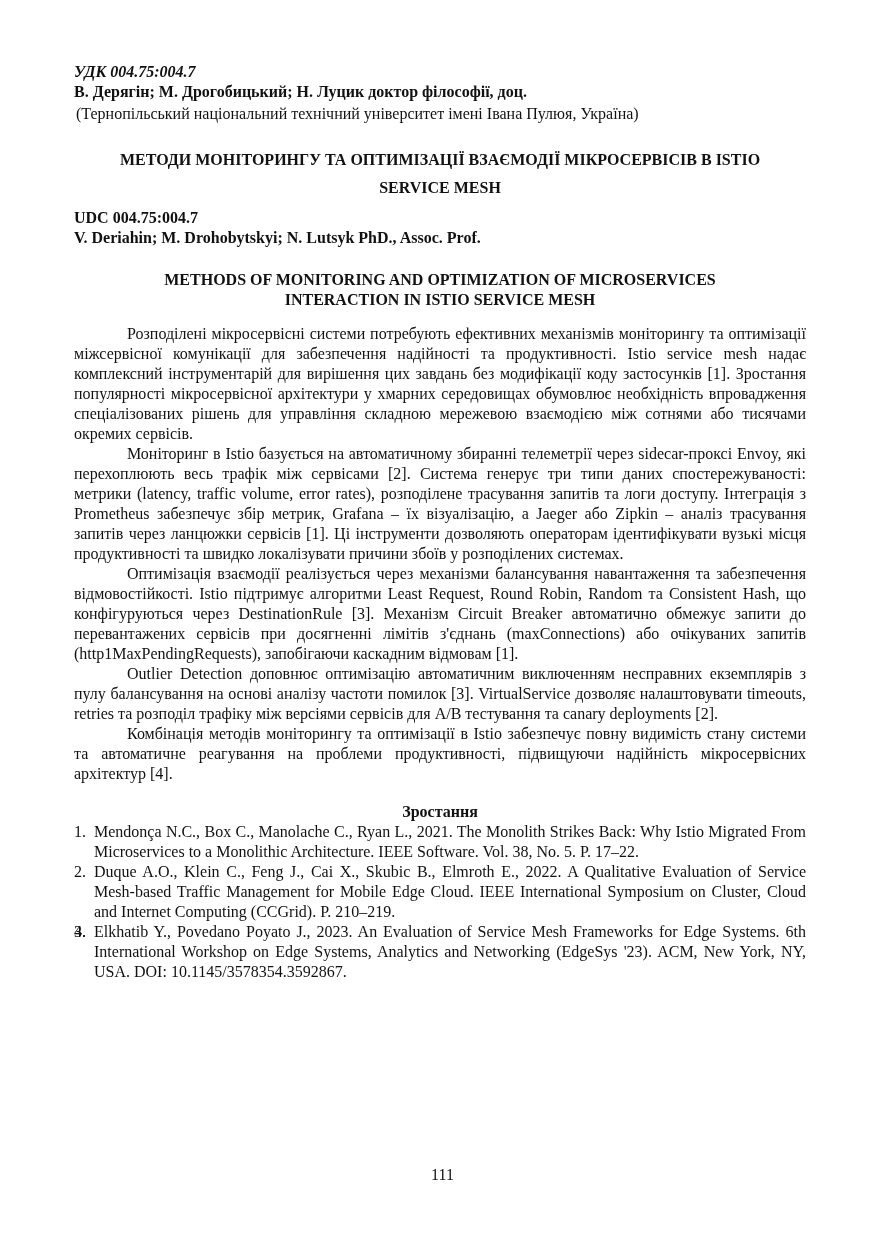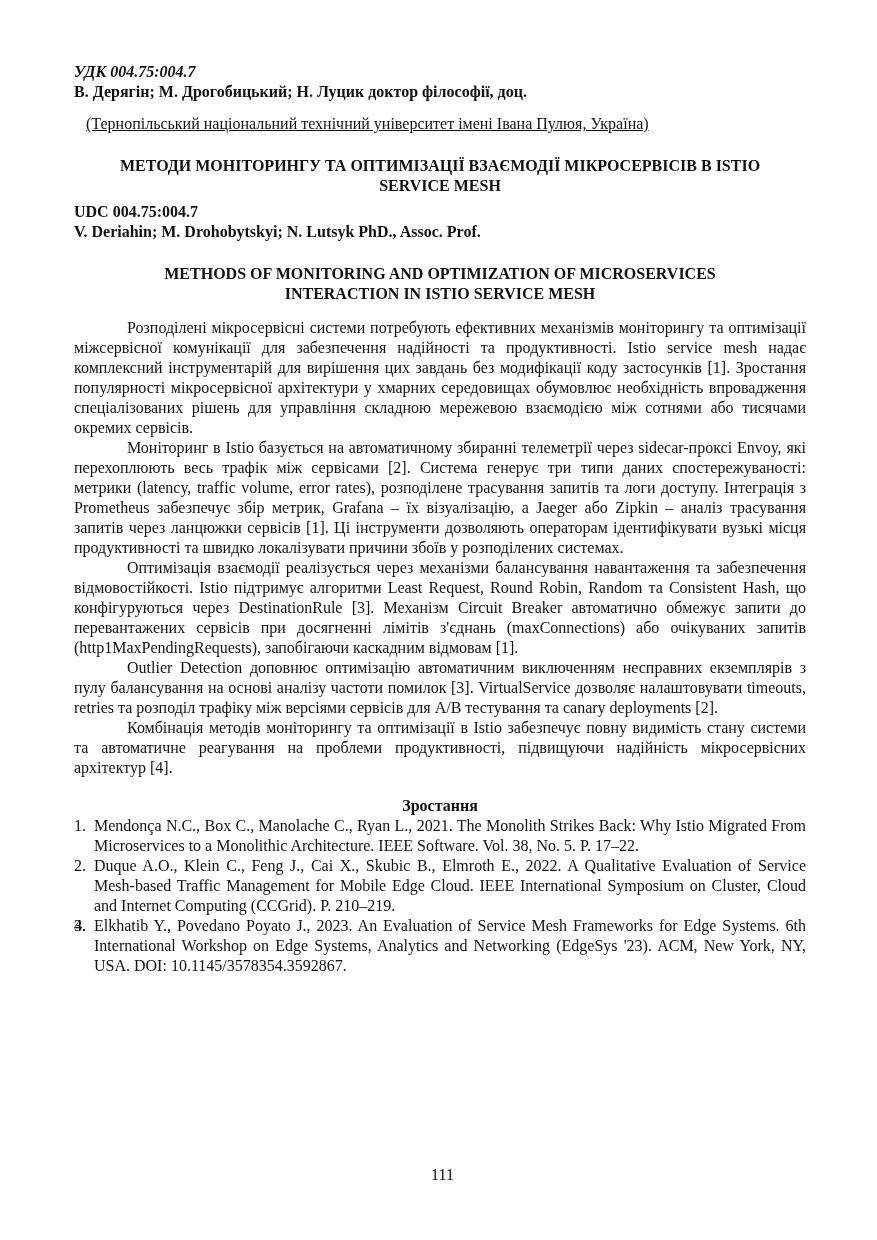--- a/index.html
+++ b/index.html
@@ -7,24 +7,24 @@
     width: 877px; height: 1240px; position: relative; overflow: hidden;
     font-family: "Liberation Serif", serif; color: #111111;
   }
   .page {
     position: absolute; left: 74px; top: 62px; width: 732px;
     font-size: 16px; line-height: 20px;
   }
   .bold { font-weight: bold; }
   .udk { margin: 0; font-style: italic; }
   .authors { margin: 0; }
-  .affil { margin: 12px; text-decoration: underline; }
+  .affil { margin: 2px; }
   .title {
     text-align: center; font-weight: bold; margin: 22px 0 0 0;
-    line-height: 20px; padding: 0 10px;
+    line-height: 28px; padding: 0 10px;
   }
   .udc { margin: 22px 0 0 0; }
   .title-en { text-align: center; font-weight: bold; margin: 22px 0 0 0; padding: 0 60px; }
   .body-text { margin-top: 14px; }
   .para {
     margin: 0; text-align: justify; text-indent: 53px; hyphens: none;
   }
   .lit-heading { text-align: center; font-weight: bold; margin: 18px 0 0 0; }
   ol.refs { margin: 0; padding-left: 0; list-style: none; }
   ol.refs li {

